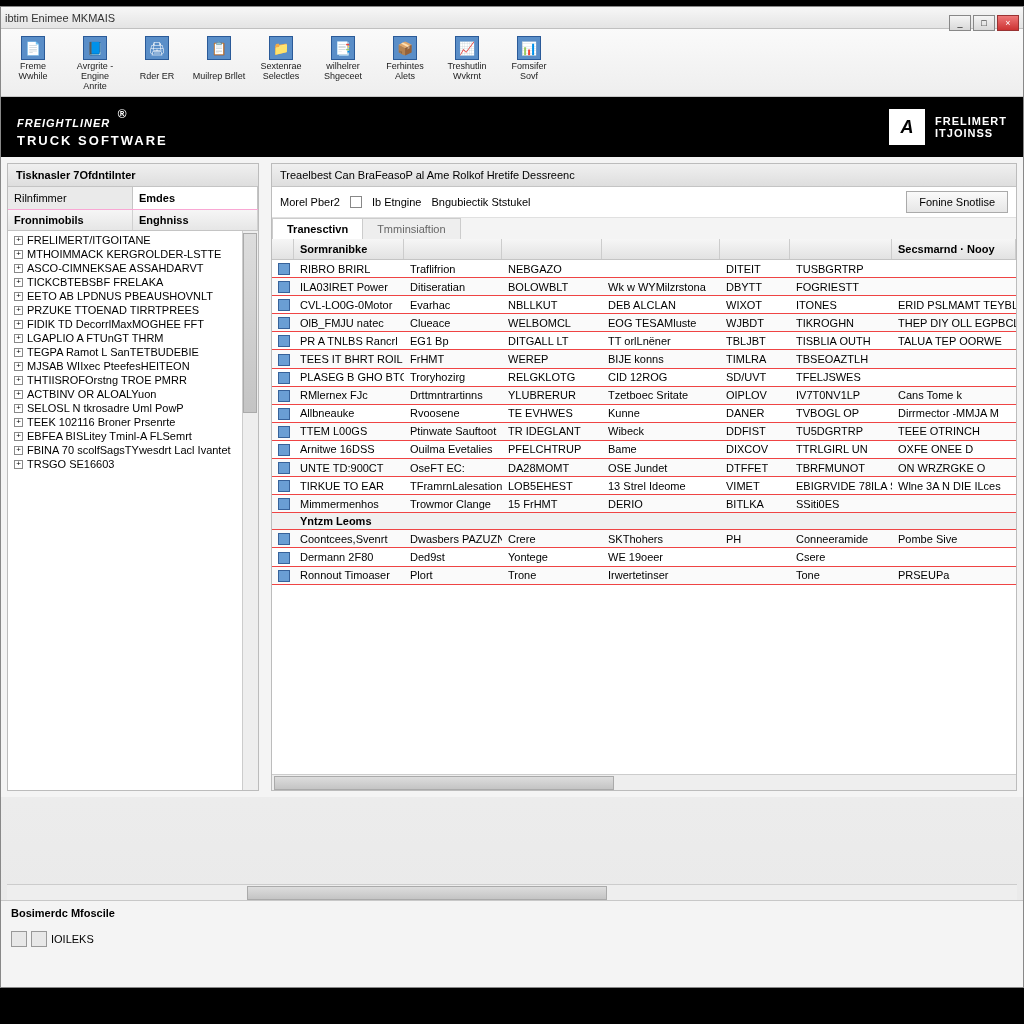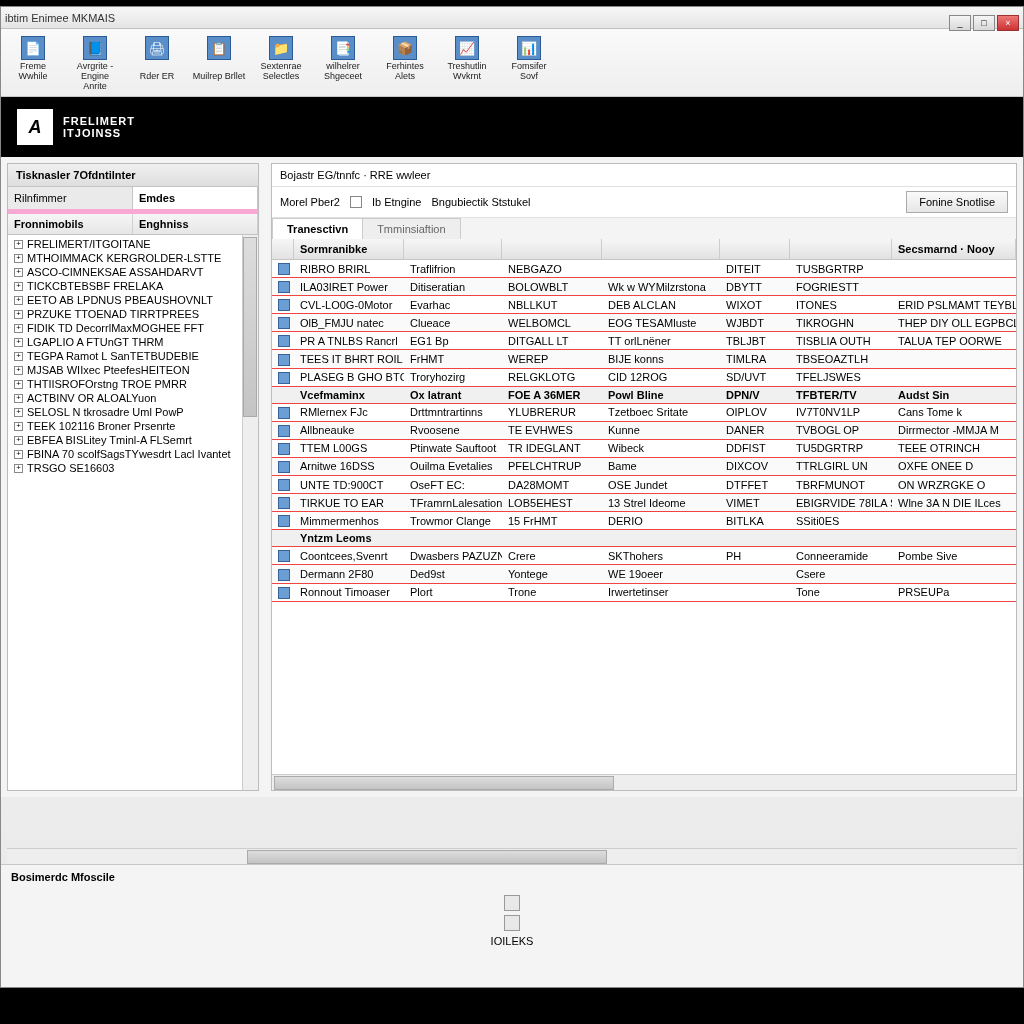--- a/index.html
+++ b/index.html
@@ -17,21 +17,21 @@
 .brand { height:60px; background:#000; display:flex; align-items:center; justify-content:space-between; padding:0 16px; }
 .brand-left { color:#fff; font-weight:bold; }
 .brand-big { font-size:22px; font-style:italic; letter-spacing:1px; font-family:Arial Black,Arial; }
 .brand-sub { font-size:13px; letter-spacing:2px; font-weight:bold; }
 .brand-right { display:flex; align-items:center; gap:10px; color:#fff; }
 .brand-logo { width:36px; height:36px; background:#fff; display:flex; align-items:center; justify-content:center; color:#000; font-size:18px; font-weight:bold; font-style:italic; }
 .brand-rtext { line-height:1.1; font-size:13px; font-weight:bold; letter-spacing:1px; }
 .content { display:flex; height:640px; background:#f4f4f4; }
 .sidebar { width:252px; border:1px solid #bcbcbc; margin:6px 10px 6px 6px; background:#fff; display:flex; flex-direction:column; }
 .side-head { background:linear-gradient(#f0f0f0,#dedede); border-bottom:1px solid #c4c4c4; padding:5px 8px; font-weight:bold; }
-.side-tabs { display:flex; border-bottom:5px solid #f9a8d4; }
+.side-tabs { display:flex; border-bottom:1px solid #f9a8d4; }
 .side-tab { flex:1; padding:5px 6px; background:#eaeaea; border-right:1px solid #c4c4c4; cursor:pointer; }
 .side-tab.active { background:#fff; font-weight:bold; }
 .side-cols { display:flex; background:linear-gradient(#f6f6f6,#e6e6e6); border-bottom:1px solid #c4c4c4; }
 .side-col { flex:1; padding:4px 6px; font-weight:bold; border-right:1px solid #d0d0d0; }
 .tree { flex:1; overflow:auto; padding:2px 4px; position:relative; }
 .tree-item { display:flex; align-items:center; gap:4px; padding:1px 2px; cursor:pointer; white-space:nowrap; }
 .tree-item .pm { width:9px; height:9px; border:1px solid #888; display:flex; align-items:center; justify-content:center; font-size:8px; line-height:1; background:#fff; }
 .tree-sb { position:absolute; right:0; top:0; bottom:0; width:16px; background:#eee; border-left:1px solid #ccc; }
 .tree-thumb { position:absolute; right:1px; top:2px; width:14px; height:180px; background:linear-gradient(#ddd,#c4c4c4); border:1px solid #aaa; }
 .main { flex:1; border:1px solid #bcbcbc; margin:6px 6px 6px 2px; background:#fff; display:flex; flex-direction:column; overflow:hidden; }
@@ -52,21 +52,21 @@
 .grow.group { background:#f0f0f0; font-weight:bold; }
 .gc { padding:2px 6px; white-space:nowrap; overflow:hidden; }
 .gc .ico2 { display:inline-block; width:12px; height:12px; background:#6a9ed4; border:1px solid #37629a; vertical-align:middle; margin-right:2px; }
 .hsb { height:16px; background:#eee; border-top:1px solid #ccc; position:relative; }
 .hsb-thumb { position:absolute; left:2px; top:1px; height:14px; width:340px; background:linear-gradient(#ddd,#c4c4c4); border:1px solid #aaa; }
 .bottom { position:absolute; left:0; right:0; bottom:0; }
 .bottom-hsb { height:16px; background:#eee; border-top:1px solid #ccc; position:relative; margin:0 6px; }
 .bottom-hsb-thumb { position:absolute; left:240px; top:1px; height:14px; width:360px; background:linear-gradient(#ddd,#c4c4c4); border:1px solid #aaa; }
 .status-panel { background:#f4f4f4; border-top:1px solid #c8c8c8; padding:6px 10px 40px; }
 .status-title { font-weight:bold; margin-bottom:12px; }
-.status-icons { display:flex; gap:4px; align-items:center;flex-direction:column; }
+.status-icons { display:flex; gap:4px; align-items:center; }
 .sico { width:16px; height:16px; border:1px solid #999; background:#e8e8e8; }
 </style>
 </head>
 <body>
 
 <div class="window">
 
   <div class="titlebar">
     <span class="titlebar-text">ibtim Enimee MKMAIS</span>
     <div class="win-btns">
@@ -109,20 +109,27 @@
         <div class="ico">📈</div>
         <div class="lbl">Treshutlin<br>Wvkrnt</div>
       </div>
       <div class="tool">
         <div class="ico">📊</div>
         <div class="lbl">Fomsifer<br>Sovf</div>
       </div>
     </div>
 
   <div class="brand">
+    <div class="brand-left">
+      <div class="brand-big">
+        <span>FREIGHTLINER</span>
+        <span style="font-size:12px;vertical-align:top">®</span>
+      </div>
+      <div class="brand-sub">TRUCK SOFTWARE</div>
+    </div>
     <div class="brand-right">
       <div class="brand-logo">A</div>
       <div class="brand-rtext">
         <div>FRELIMERT</div>
         <div>ITJOINSS</div>
       </div>
     </div>
   </div>
 
   <div class="content">
@@ -207,21 +214,21 @@
             <span class="pm">+</span>
             <span>TRSGO SE16603</span>
           </div>
           <div class="tree-sb">
           <div class="tree-thumb"></div>
         </div>
         </div>
     </div>
 
     <div class="main">
-      <div class="main-sub">Bojastr EG/tnnfc · RRE wwleer</div>
+      <div class="main-head">Treaelbest Can BraFeasoP al Ame Rolkof Hretife Dessreenc</div>
       <div class="main-filter">
         <span>Morel Pber2</span>
         <span class="chk"></span>
         <span>Ib Etngine</span>
         <span>Bngubiectik Ststukel</span>
         <button class="fbtn">Fonine Snotlise</button>
       </div>
       <div class="grid-tabs">
         <div class="grid-tab">Tranesctivn</div>
         <div class="grid-tab inact">Tmminsiaftion</div>
@@ -301,30 +308,20 @@
             <div class="grow">
               <div class="gc c0"><span class="ico2"></span></div>
               <div class="gc c1">PLASEG B GHO BTC</div>
               <div class="gc c2">Troryhozirg</div>
               <div class="gc c3">RELGKLOTG</div>
               <div class="gc c4">CID 12ROG</div>
               <div class="gc c5">SD/UVT</div>
               <div class="gc c6">TFELJSWES</div>
               <div class="gc c7"></div>
             </div>
-            <div class="grow group">
-              <div class="gc c0"></div>
-              <div class="gc c1">Vcefmaminx</div>
-              <div class="gc c2">Ox latrant</div>
-              <div class="gc c3">FOE A 36MER</div>
-              <div class="gc c4">Powl Bline</div>
-              <div class="gc c5">DPN/V</div>
-              <div class="gc c6">TFBTER/TV</div>
-              <div class="gc c7">Audst Sin</div>
-            </div>
             <div class="grow">
               <div class="gc c0"><span class="ico2"></span></div>
               <div class="gc c1">RMlernex FJc</div>
               <div class="gc c2">Drttmntrartinns</div>
               <div class="gc c3">YLUBRERUR</div>
               <div class="gc c4">Tzetboec Sritate</div>
               <div class="gc c5">OIPLOV</div>
               <div class="gc c6">IV7T0NV1LP</div>
               <div class="gc c7">Cans Tome k</div>
             </div>

